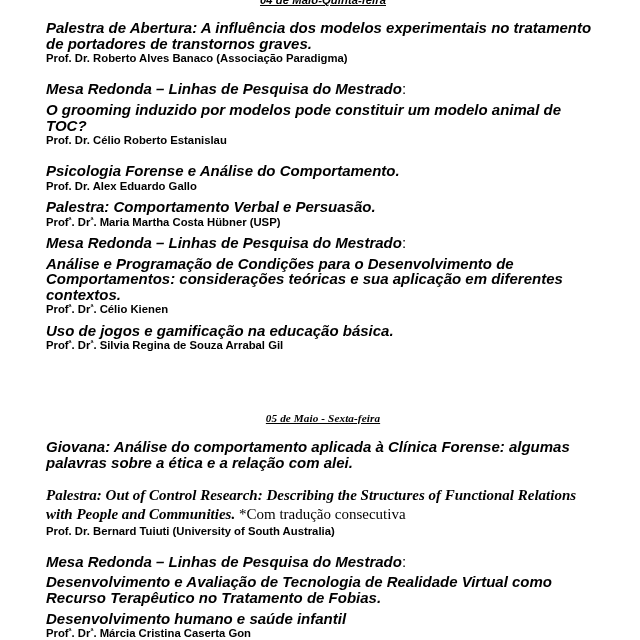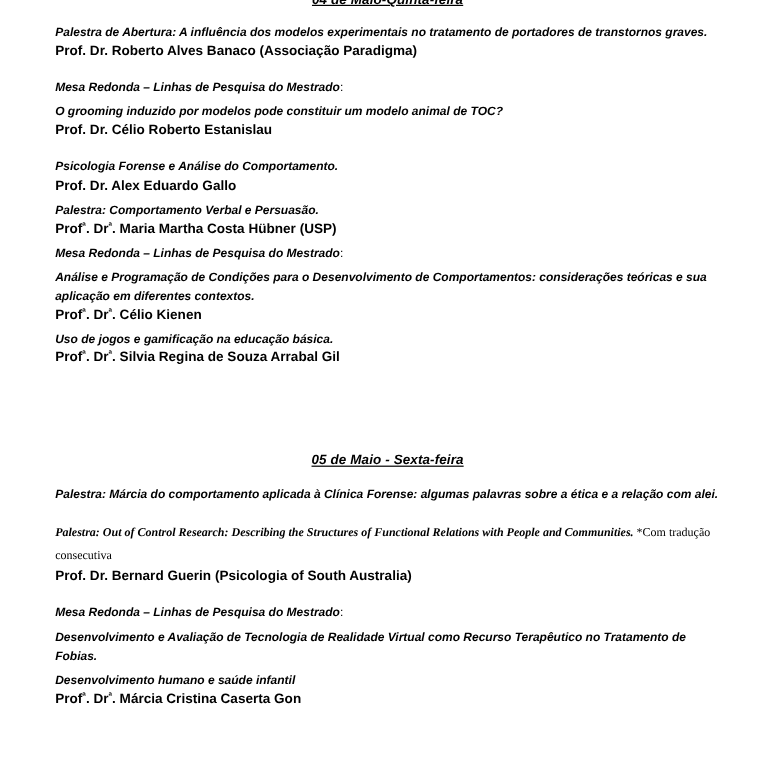--- a/index.html
+++ b/index.html
@@ -35,32 +35,33 @@
     font-size: 11.2px;
     text-decoration: underline;
     line-height: 14px;
     letter-spacing: 0.1px;
   }
   .day-header-first {
     margin-top: -7px;   
     margin-bottom: 13px;
   }
   .day-header-second {
-    margin-top: 12px;
+    margin-top: 0;
     margin-bottom: 14px;
+    font-family: Liberation Serif, serif;
   }
 
   
   .entry {
     margin: 0;
   }
   .title {
     font-weight: bold;
     font-style: italic;
-    font-size: 10px;
+    font-size: 15px;
     line-height: 15.6px;
     margin: 0;
     text-align: left;
   }
   .title-loose {
     line-height: 19px;
     font-family: Liberation Serif, serif;
   }
   .speaker {
     font-weight: bold;
@@ -142,28 +143,28 @@
     <div class="entry">
       <div class="title">Uso de jogos e gamificação na educação básica.</div>
       <div class="speaker"><span>Prof</span><span class="ord">ª</span><span>. Dr</span><span class="ord">ª</span><span>. Silvia Regina de Souza Arrabal Gil</span></div>
     </div>
 
     <div class="gap-section"></div>
 
     <div class="day-header day-header-second">05 de Maio - Sexta-feira</div>
 
     <div class="entry">
-      <div class="title">Palestra: Márcia do comportamento aplicada à Clínica Forense: algumas palavras sobre a ética e a relação com alei.</div>
+      <div class="title">Giovana: Análise do comportamento aplicada à Clínica Forense: algumas palavras sobre a ética e a relação com alei.</div>
     </div>
 
     <div class="gap-blank"></div>
 
     <div class="entry">
       <div class="title title-loose"><span>Palestra: Out of Control Research: Describing the Structures of Functional Relations with People and Communities.</span><span class="plain-inline"> *Com tradução consecutiva</span></div>
-      <div class="speaker">Prof. Dr. Bernard Guerin (Psicologia of South Australia)</div>
+      <div class="speaker">Prof. Dr. Bernard Tuiuti (University of South Australia)</div>
     </div>
 
     <div class="gap-blank"></div>
 
     <div class="entry">
       <div class="title"><span>Mesa Redonda – Linhas de Pesquisa do Mestrado</span><span class="plain-inline">:</span></div>
     </div>
 
     <div class="gap-small"></div>
 

